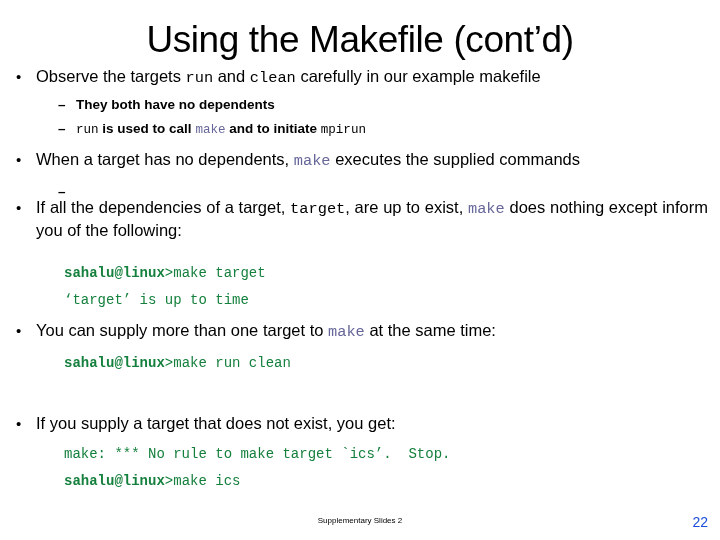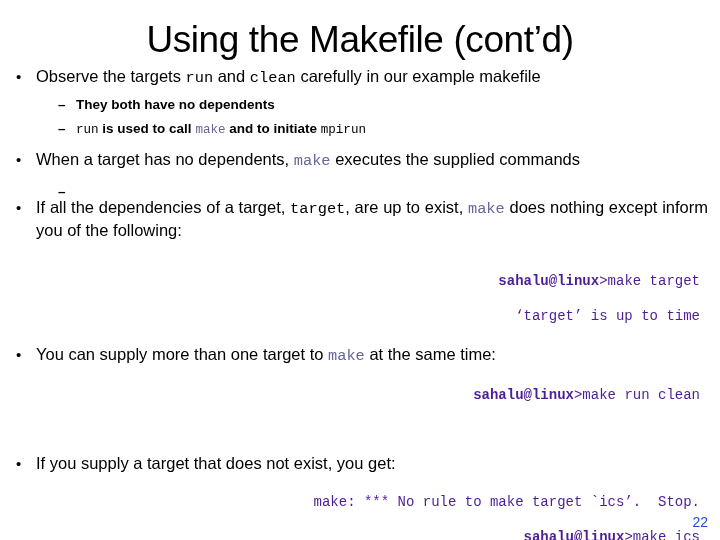--- a/index.html
+++ b/index.html
@@ -93,25 +93,24 @@
   }
   .code.accent {
     color: #666699;
   }
 
   
   .console {
     font-family: "Liberation Mono", "DejaVu Sans Mono", monospace;
     font-size: 14px;
     line-height: 27px;
-    color: #4c1d95;
+    color: #15803d;
     padding-left: 56px;
     white-space: pre;
-    margin: 8px;
-    text-align: right;
+    margin: 0;
   }
   .console .prompt { font-weight: bold; }
 
   .sp6  { height: 6px; }
   .sp10 { height: 10px; }
   .sp14 { height: 14px; }
   .sp18 { height: 18px; }
 
   
   .footer-note {
@@ -205,16 +204,17 @@
       <span>If you supply a target that does not exist, you get:</span>
     </div>
 
     <div class="sp6"></div>
 
     <div class="console"><span>make: *** No rule to make target `ics’.  Stop.</span></div>
     <div class="console"><span class="prompt">sahalu@linux</span><span>&gt;make ics</span></div>
 
   </div>
 
+  <div class="footer-note">Supplementary Slides 2</div>
 
   <div class="page-number">22</div>
 
 </div>
 
 </body></html>

